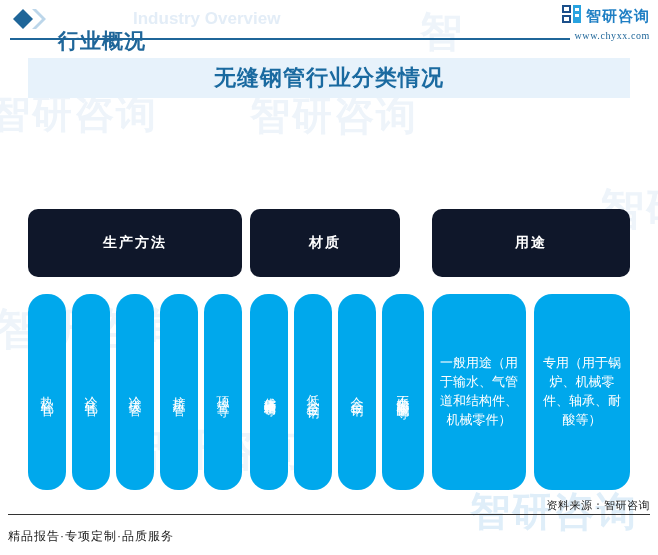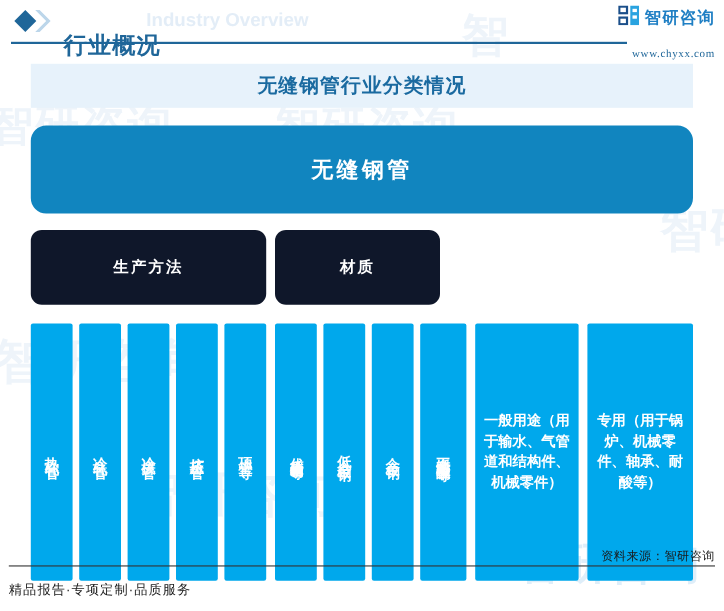--- a/index.html
+++ b/index.html
@@ -85,36 +85,36 @@
     font-size: 15px;
     font-weight: bold;
     color: #1f7fc4;
     letter-spacing: 1px;
   }
   .hd-logo-url {
     font-size: 10px;
     color: #1f6699;
     font-family: "Liberation Serif", serif;
     letter-spacing: 0.6px;
-    margin-top: 16px;
+    margin-top: 3px;
   }
 
   
   .banner {
     position: absolute;
     left: 28px; top: 58px;
     width: 602px; height: 40px;
     background: #e7f2fb;
     display: flex;
     align-items: center;
     justify-content: center;
     z-index: 2;
   }
   .banner-text {
-    font-size: 18px;
+    font-size: 22px;
     font-weight: bold;
     color: #1a6aa0;
     letter-spacing: 1px;
   }
 
   
   .diagram {
     position: absolute;
     left: 28px; top: 114px;
     width: 602px; height: 380px;
@@ -142,25 +142,25 @@
     top: 95px;
     height: 68px;
     background: #0f172a;
     border-radius: 10px;
     font-size: 14px;
     font-weight: bold;
     letter-spacing: 2px;
   }
   .lvl3 {
     top: 180px;
-    height: 234px;
+    height: 196px;
     background: #00a8ec;
-    border-radius: 2px;
+    border-radius: 18px;
     font-size: 13px;
-    font-weight: bold;
+    font-weight: normal;
     line-height: 1.32;
     padding: 6px 2px;
   }
   .lvl3.vertical {
     writing-mode: vertical-rl;
     text-orientation: upright;
     letter-spacing: 4px;
   }
   .lvl3.horiz {
     writing-mode: horizontal-tb;
@@ -235,24 +235,24 @@
     <div class="hd-logo-url">www.chyxx.com</div>
   </div>
 </div>
 
 <div class="banner">
   <span class="banner-text">无缝钢管行业分类情况</span>
 </div>
 
 <div class="diagram">
 
-  <div class="node lvl1">无缝钢管</div>
 
   <div class="node lvl2" style="left:0px; width:214px;">生产方法</div>
   <div class="node lvl2" style="left:222px; width:150px;">材质</div>
+  <div class="node lvl2" style="left:404px; width:198px;">用途</div>
 
   <div class="node lvl3 vertical" style="left:0px; width:38px;">热轧管</div>
   <div class="node lvl3 vertical" style="left:44px; width:38px;">冷轧管</div>
   <div class="node lvl3 vertical" style="left:88px; width:38px;">冷拔管</div>
   <div class="node lvl3 vertical" style="left:132px; width:38px;">挤压管</div>
   <div class="node lvl3 vertical" style="left:176px; width:38px;">顶管等</div>
 
   <div class="node lvl3 vertical" style="left:222px; width:38px; font-size:12px; letter-spacing:1px;">优质碳素结构钢等</div>
   <div class="node lvl3 vertical" style="left:266px; width:38px;">低合金钢</div>
   <div class="node lvl3 vertical" style="left:310px; width:38px;">合金钢</div>

